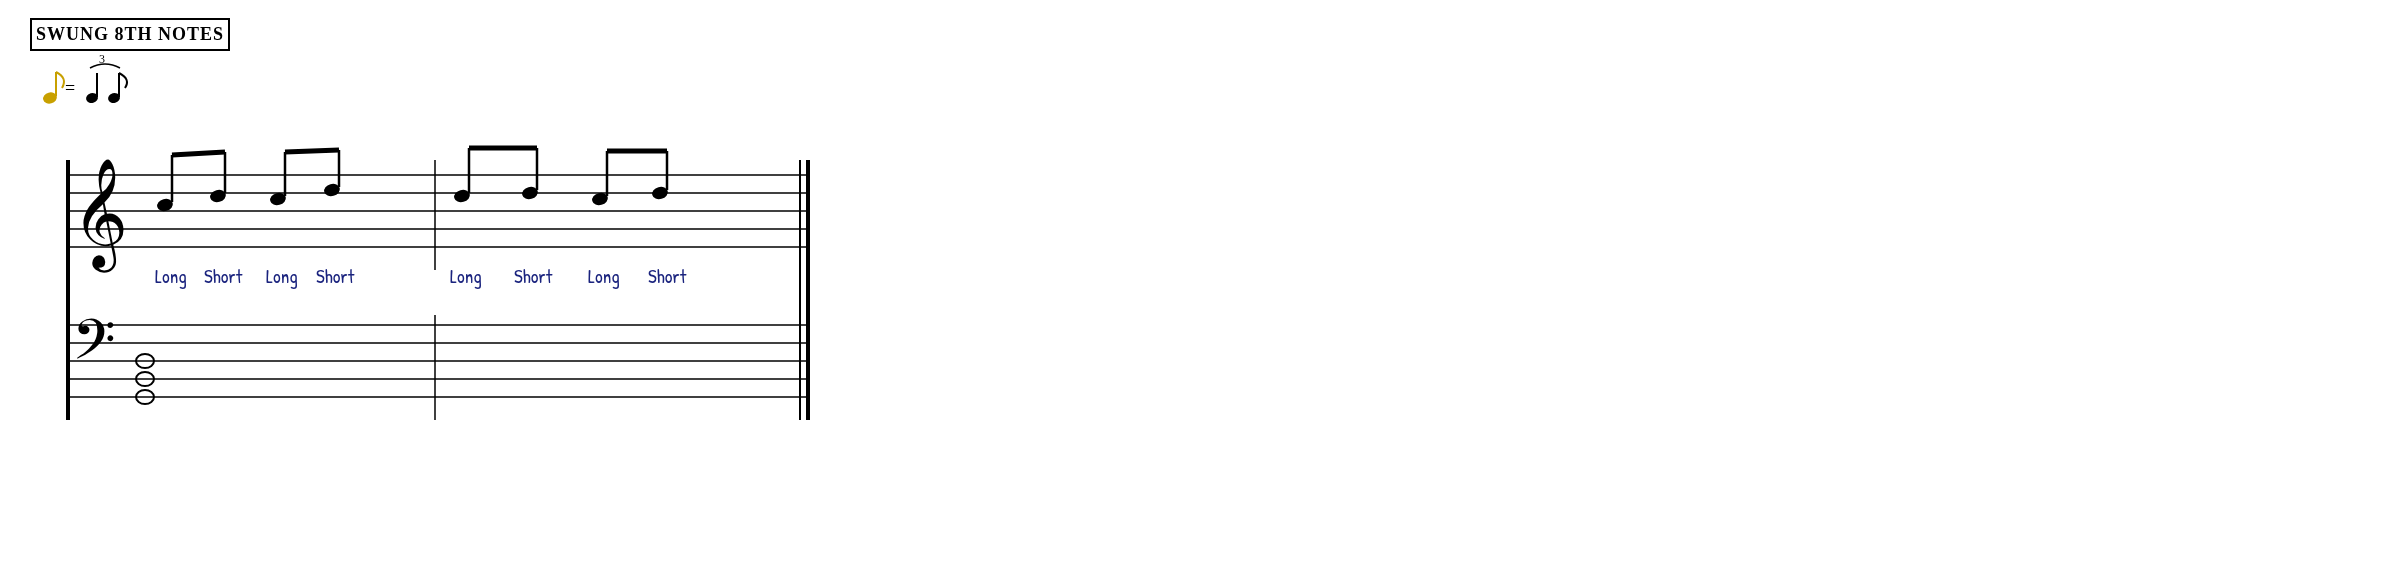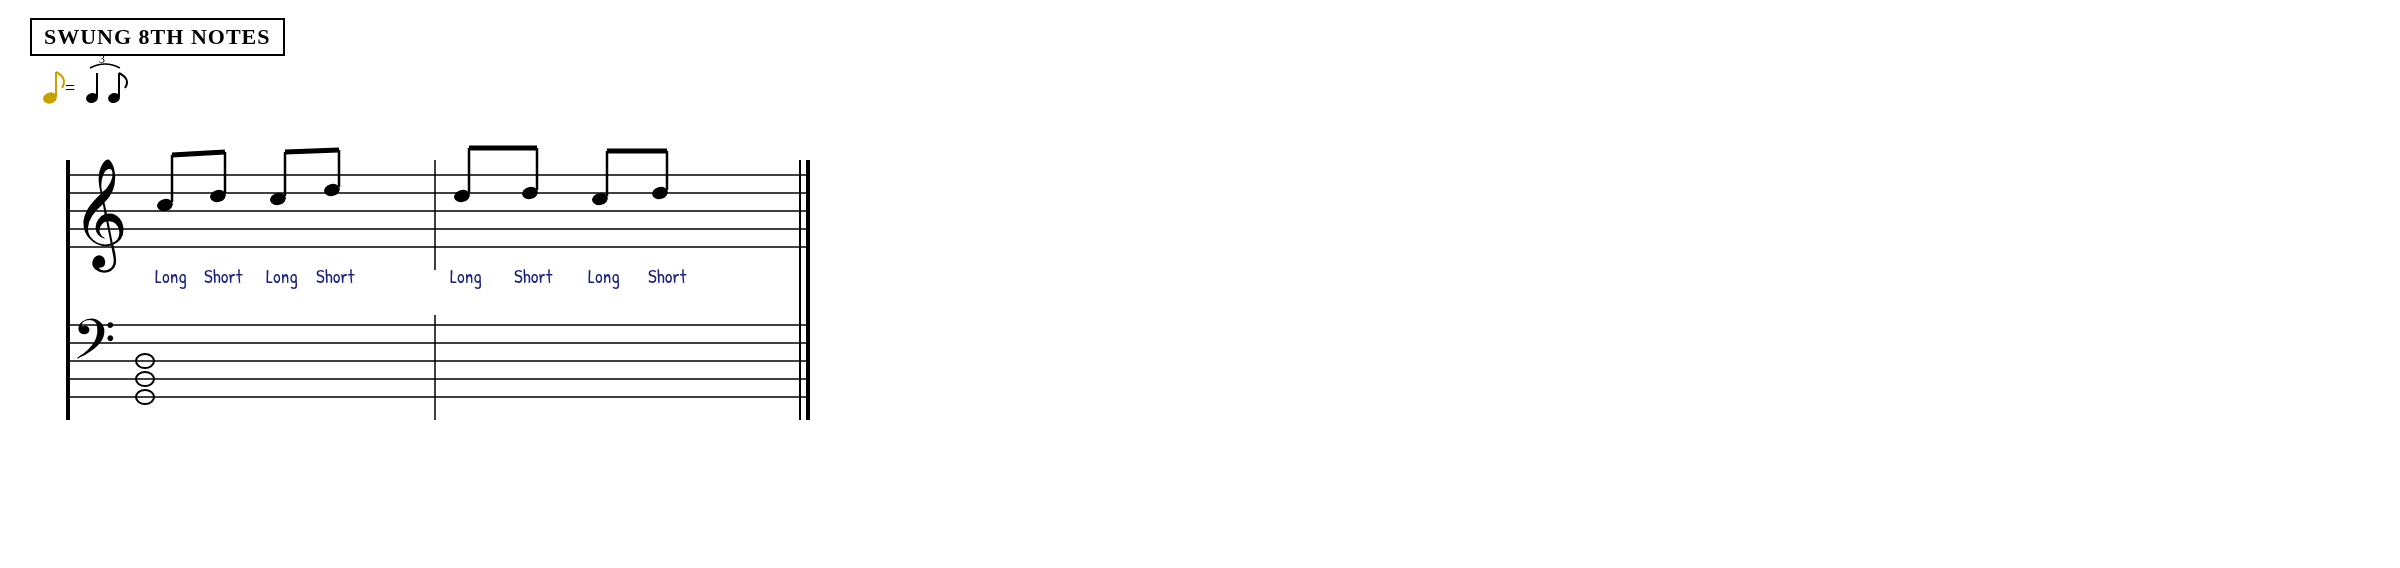--- a/index.html
+++ b/index.html
@@ -11,22 +11,22 @@
       overflow: hidden;
       position: relative;
     }
 
     
     .title-box {
       position: absolute;
       top: 18px;
       left: 30px;
       border: 2px solid #000;
-      padding: 4px 12px;
-      font-size: 22px;
+      padding: 4px 4px;
+      font-size: 18px;
       font-weight: bold;
       font-family: 'Georgia', serif;
       letter-spacing: 1px;
       text-transform: uppercase;
       font-variant: small-caps;
     }
   </style>
 </head>
 <body>
 

